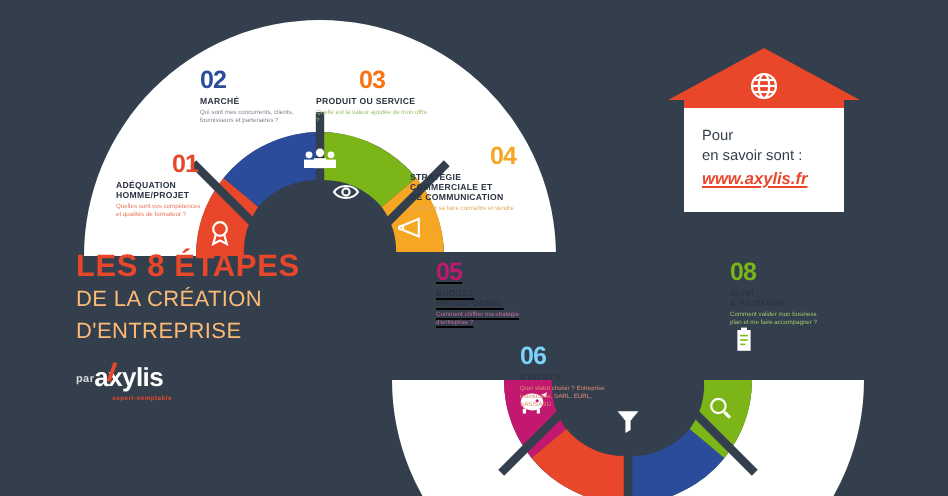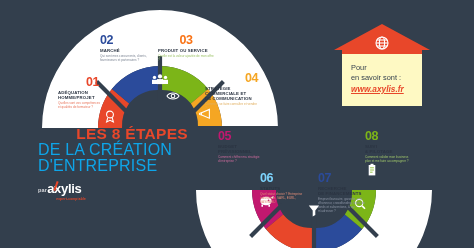--- a/index.html
+++ b/index.html
@@ -9,43 +9,43 @@
     font-family:"Liberation Sans", sans-serif;
     position:relative;
   }
   #stage{position:absolute;inset:0;width:474px;height:248px;}
   svg.board{position:absolute;left:0;top:0;width:474px;height:248px;}
 
   
   .title-block{position:absolute;left:38px;top:126px;width:150px;}
   .title-line1{
     color:#e8472a;font-size:15.5px;font-weight:bold;letter-spacing:.3px;
-    line-height:16px;white-space:nowrap;text-align:right;
+    line-height:16px;white-space:nowrap;
   }
   .title-line2,.title-line3{
-    color:#0ea5e9;font-size:16px;font-weight:normal;letter-spacing:.2px;
+    color:#fdba74;font-size:11px;font-weight:normal;letter-spacing:.2px;
     line-height:16px;white-space:nowrap;
   }
   .logo-row{margin-top:8px;display:flex;align-items:flex-end;gap:0;}
   .logo-par{color:#d8dadd;font-size:5.5px;font-weight:bold;letter-spacing:.2px;padding-bottom:2px;}
   .logo-word{position:relative;color:#ffffff;font-size:13px;font-weight:bold;letter-spacing:-.3px;line-height:13px;}
   .logo-slash{
     position:absolute;left:8px;top:-1px;width:2px;height:10px;background:#e8472a;
     transform:rotate(20deg);
   }
   .logo-sub{
     position:absolute;left:9px;top:11px;color:#e8472a;font-size:3.2px;
     letter-spacing:.2px;white-space:nowrap;
   }
 
   
   .cta{position:absolute;left:334px;top:24px;width:96px;}
   .cta-roof{position:relative;height:30px;}
   .cta-body{
-    background:#fef9c3;padding:9px 9px 10px 9px;
+    background:#ffffff;padding:9px 9px 10px 9px;
     box-sizing:border-box;width:80px;margin-left:8px;height:52px;
   }
   .cta-l1,.cta-l2{color:#333f4d;font-size:7.4px;line-height:9.5px;font-weight:normal;}
   .cta-url{
     color:#e8472a;font-size:8.3px;font-weight:bold;text-decoration:underline;
     line-height:12px;margin-top:1px;white-space:nowrap;font-style:italic;
   }
 
   
   .step{position:absolute;}
@@ -179,39 +179,33 @@
   </div>
 
   <div class="step no-sel" style="left:205px;top:72px;width:54px;">
     <div class="num" style="color:#f5a623;margin-left:40px;">04</div>
     <div class="ttl">STRATÉGIE</div>
     <div class="ttl" style="margin-top:0;">COMMERCIALE ET</div>
     <div class="ttl" style="margin-top:0;">DE COMMUNICATION</div>
     <div class="dsc" style="color:#e0ae5e;">Comment se faire connaître et vendre ?</div>
   </div>
 
-  <div class="step no-sel" style="left:218px;top:130px;width:50px;">
+  <div class="step no-sel" style="left:218px;top:130px;width:50px;text-decoration:underline;">
     <div class="num" style="color:#c2186f;">05</div>
     <div class="ttl">BUDGET</div>
     <div class="ttl" style="margin-top:0;">PRÉVISIONNEL</div>
     <div class="dsc" style="color:#c96a9b;">Comment chiffrer ma stratégie d'entreprise ?</div>
   </div>
 
   <div class="step no-sel" style="left:260px;top:172px;width:48px;">
     <div class="num" style="color:#7dd3fc;">06</div>
     <div class="ttl">STATUTS</div>
     <div class="dsc" style="color:#e08c76;">Quel statut choisir ? Entreprise individuelle, SARL, EURL, SAS/SASU</div>
   </div>
 
-  <div class="step no-sel" style="left:318px;top:172px;width:52px;">
-    <div class="num" style="color:#2b4b9b;">07</div>
-    <div class="ttl">RECHERCHE</div>
-    <div class="ttl" style="margin-top:0;">DE FINANCEMENTS</div>
-    <div class="dsc" style="color:#8a93a3;">Emprunt bancaire, garantie, prêt d'honneur, crowdfunding, levée de fonds et subventions, à qui m'adresser ?</div>
-  </div>
 
   <div class="step no-sel" style="left:365px;top:130px;width:48px;">
     <div class="num" style="color:#7cb518;">08</div>
     <div class="ttl">SUIVI</div>
     <div class="ttl" style="margin-top:0;">&amp; PILOTAGE</div>
     <div class="dsc" style="color:#9ec46a;">Comment valider mon business plan et me faire accompagner ?</div>
   </div>
 
   <div class="title-block no-sel">
     <div class="title-line1">LES 8 ÉTAPES</div>

